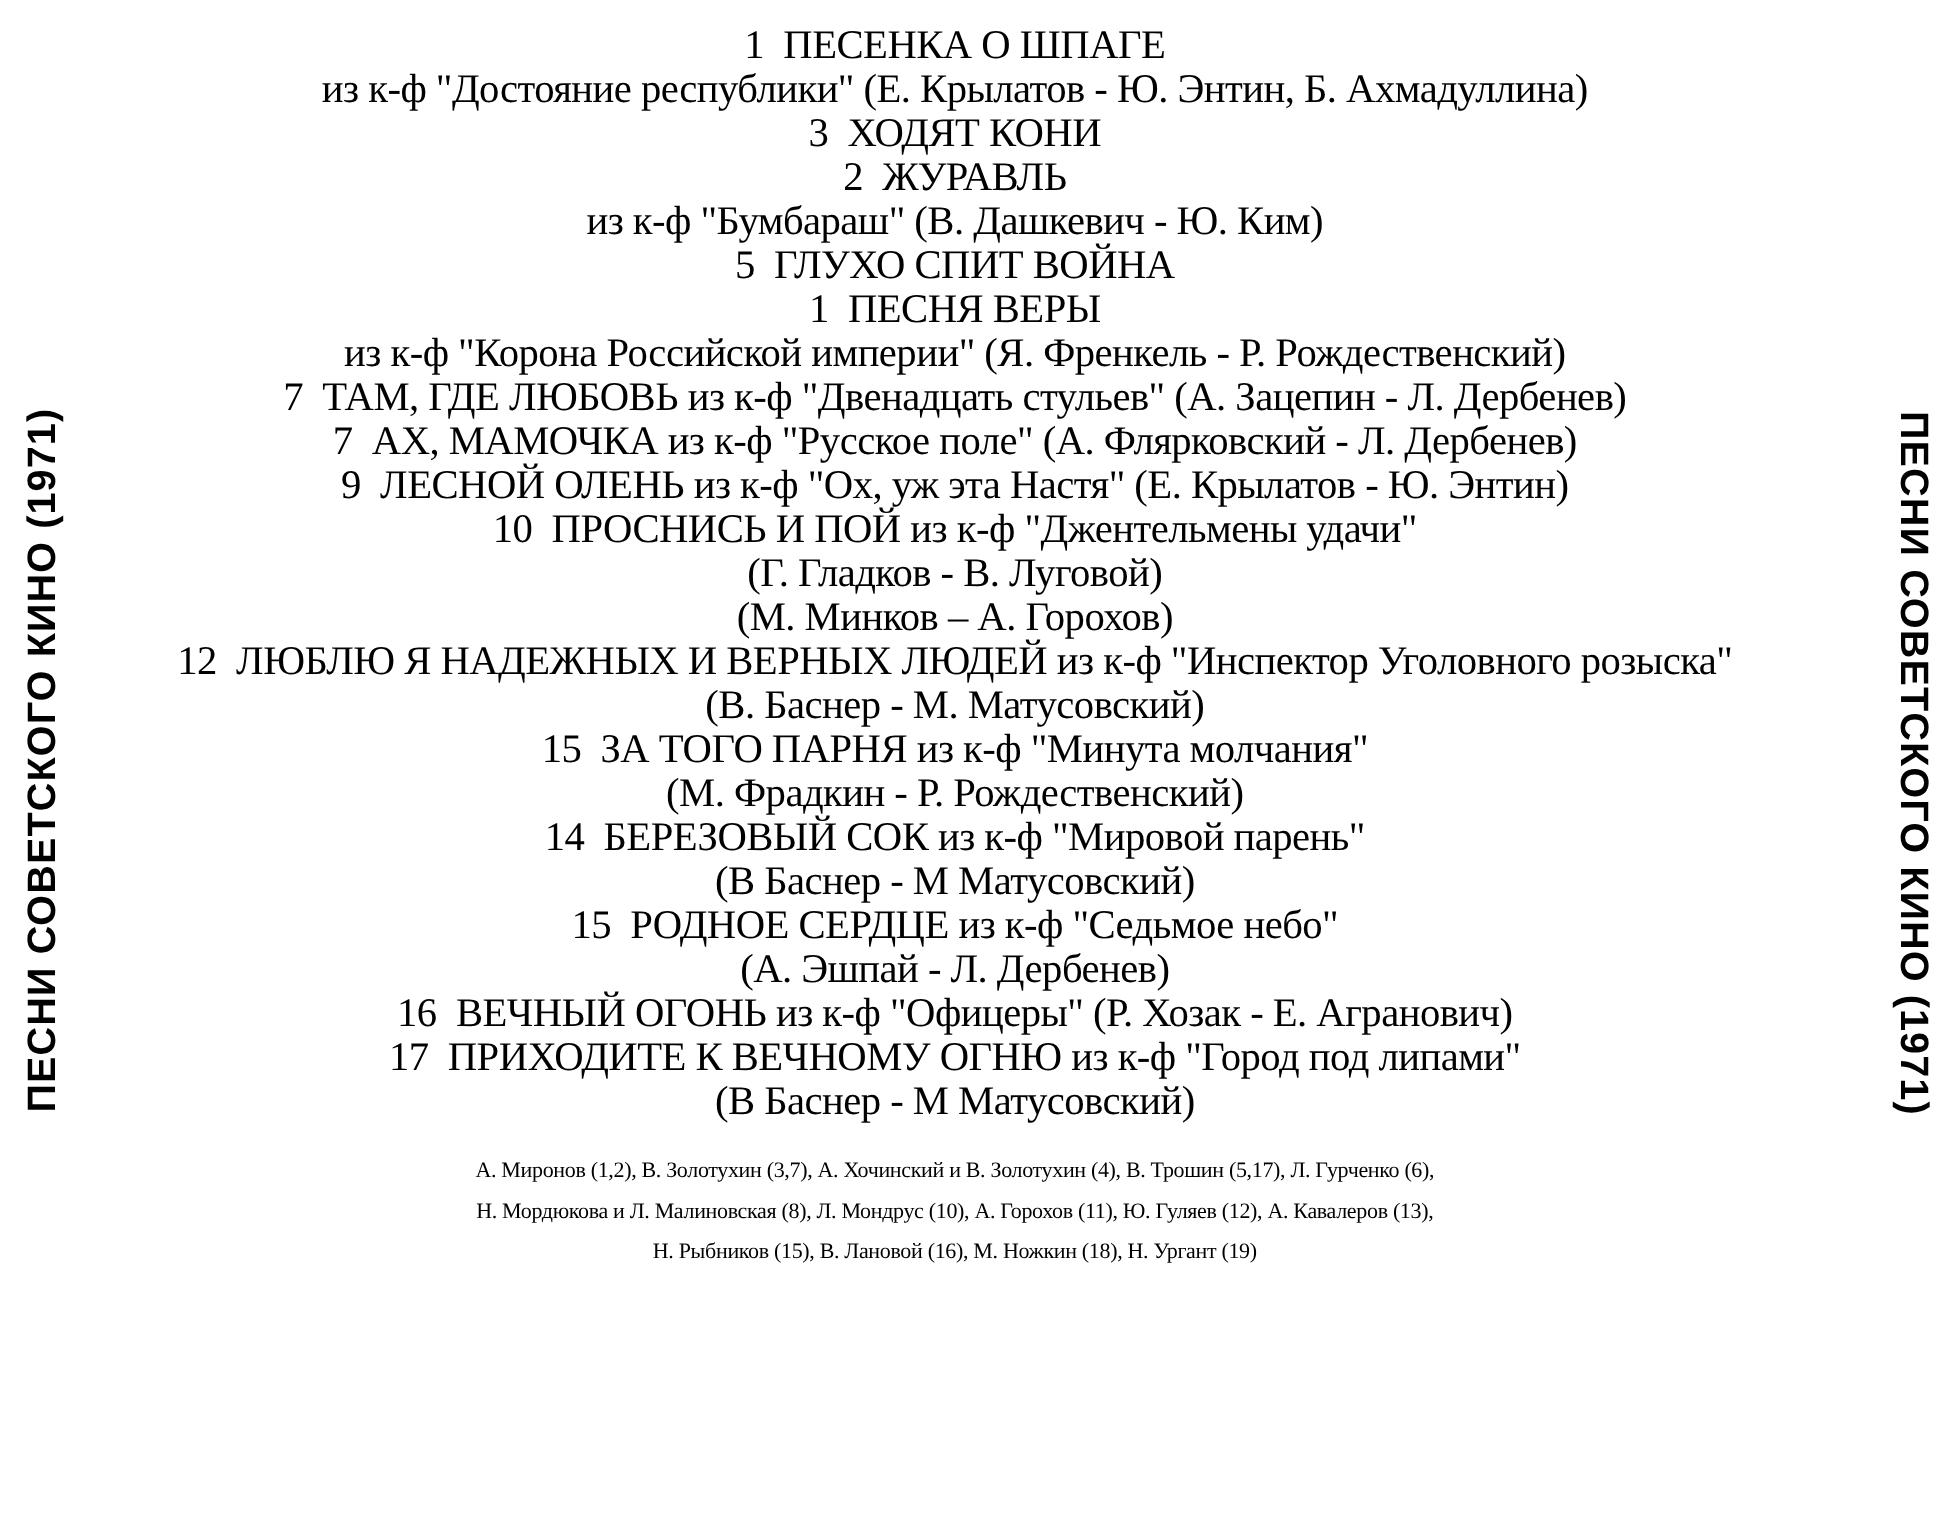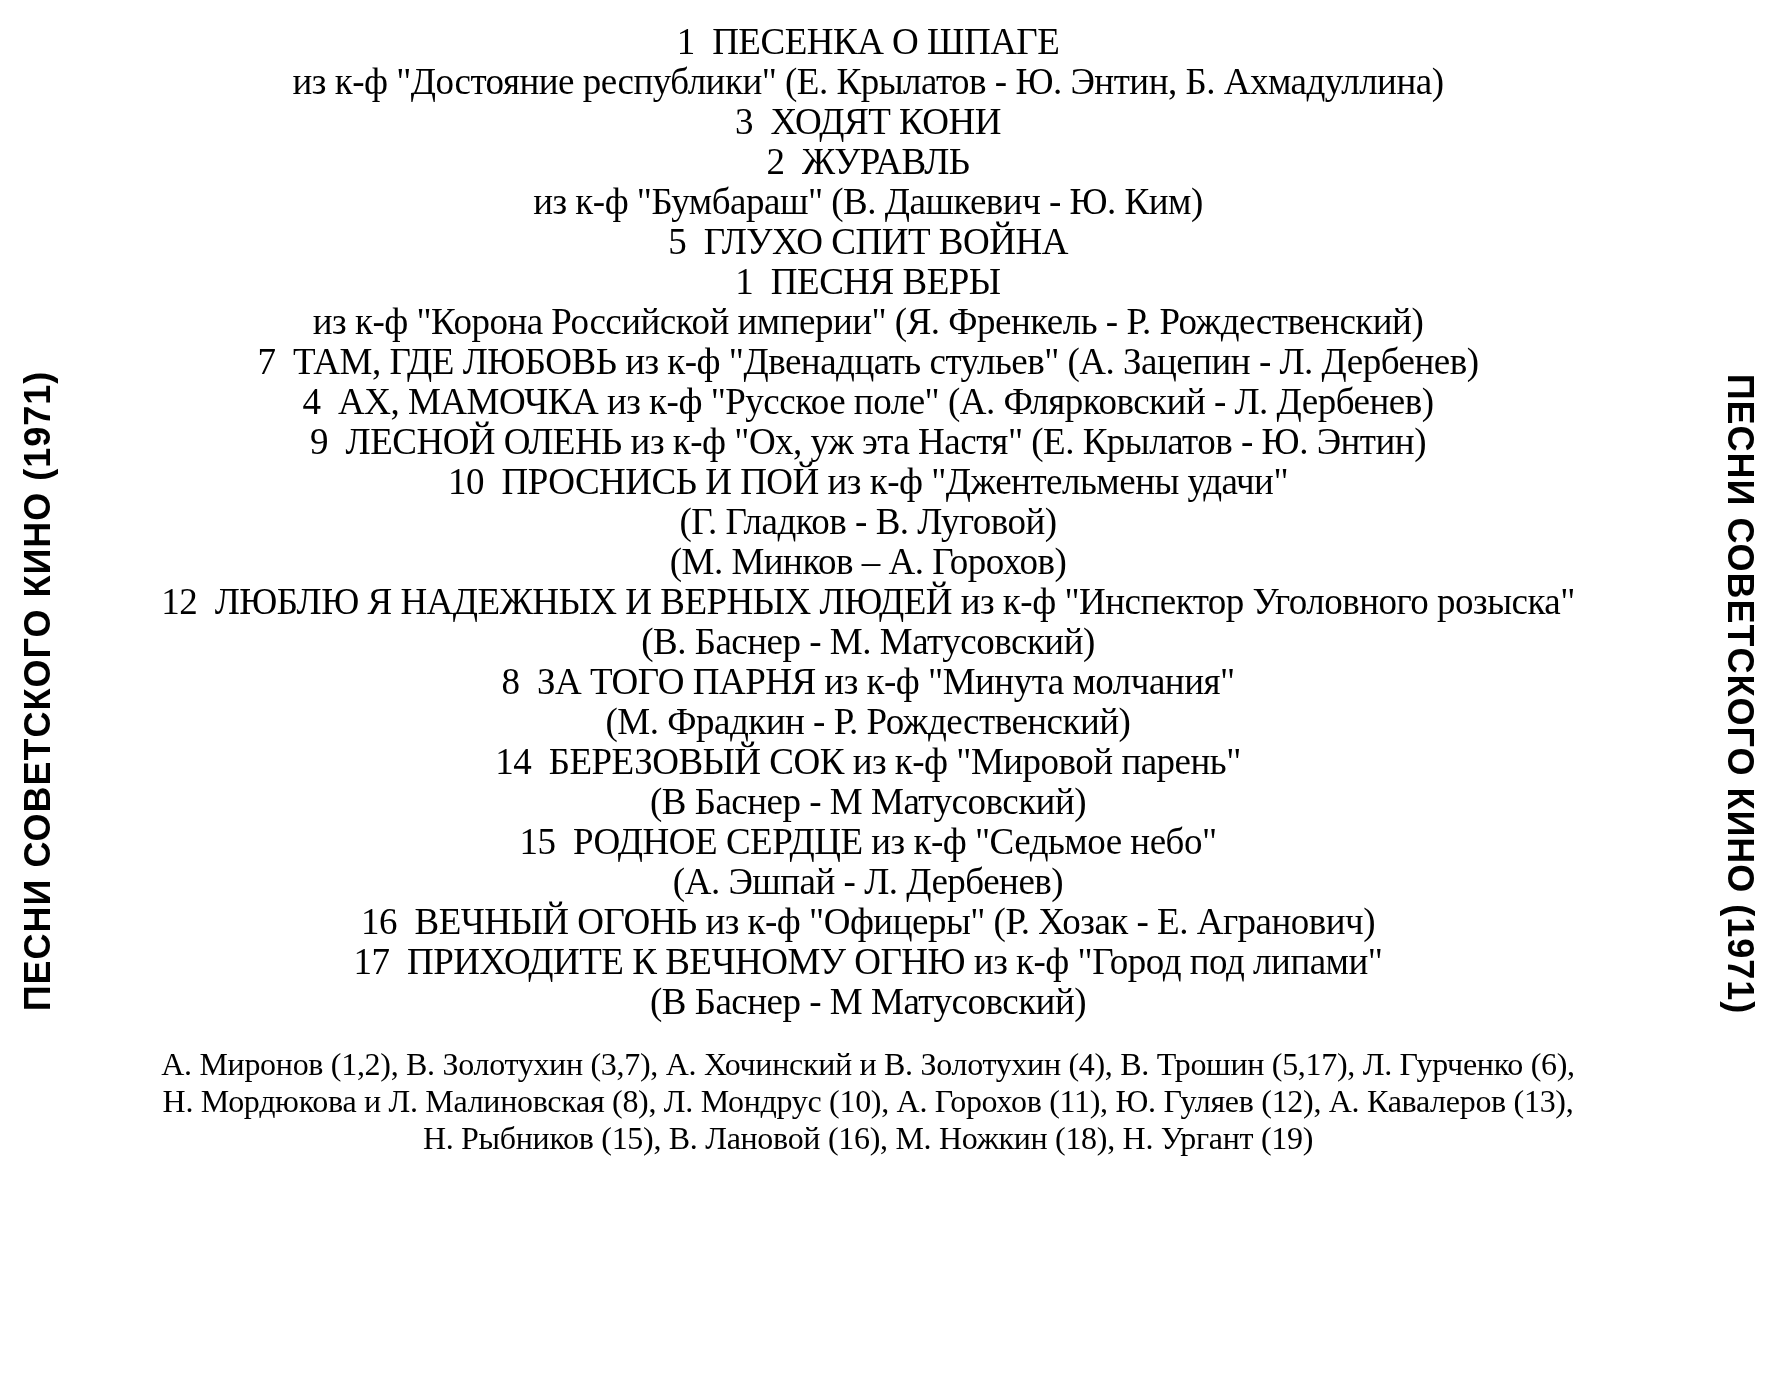--- a/index.html
+++ b/index.html
@@ -25,21 +25,21 @@
   .track-line {
     font-size: 37px;
     line-height: 40px;
     white-space: pre;
     letter-spacing: -0.5px;
   }
   .performers-block {
     margin-top: 24px;
   }
   .performer-line {
-    font-size: 32px;
+    font-size: 20px;
     line-height: 37px;
     white-space: pre;
     letter-spacing: -0.3px;
     text-align: center;
   }
   .side-label {
     position: absolute;
     font-family: "Liberation Sans", sans-serif;
     font-weight: bold;
     font-size: 36px;
@@ -67,28 +67,28 @@
 <div class="main-column">
   <div class="track-line">1  ПЕСЕНКА О ШПАГЕ</div>
   <div class="track-line">из к-ф "Достояние республики" (Е. Крылатов - Ю. Энтин, Б. Ахмадуллина)</div>
   <div class="track-line">3  ХОДЯТ КОНИ</div>
   <div class="track-line">2  ЖУРАВЛЬ</div>
   <div class="track-line">из к-ф "Бумбараш" (В. Дашкевич - Ю. Ким)</div>
   <div class="track-line">5  ГЛУХО СПИТ ВОЙНА</div>
   <div class="track-line">1  ПЕСНЯ ВЕРЫ</div>
   <div class="track-line">из к-ф "Корона Российской империи" (Я. Френкель - Р. Рождественский)</div>
   <div class="track-line">7  ТАМ, ГДЕ ЛЮБОВЬ из к-ф "Двенадцать стульев" (А. Зацепин - Л. Дербенев)</div>
-  <div class="track-line">4  АХ, МАМОЧКА из к-ф "Русское поле" (А. Флярковский - Л. Дербенев)</div>
+  <div class="track-line">7  АХ, МАМОЧКА из к-ф "Русское поле" (А. Флярковский - Л. Дербенев)</div>
   <div class="track-line">9  ЛЕСНОЙ ОЛЕНЬ из к-ф "Ох, уж эта Настя" (Е. Крылатов - Ю. Энтин)</div>
   <div class="track-line">10  ПРОСНИСЬ И ПОЙ из к-ф "Джентельмены удачи"</div>
   <div class="track-line">(Г. Гладков - В. Луговой)</div>
   <div class="track-line">(М. Минков – А. Горохов)</div>
   <div class="track-line">12  ЛЮБЛЮ Я НАДЕЖНЫХ И ВЕРНЫХ ЛЮДЕЙ из к-ф "Инспектор Уголовного розыска"</div>
   <div class="track-line">(В. Баснер - М. Матусовский)</div>
-  <div class="track-line">8  ЗА ТОГО ПАРНЯ из к-ф "Минута молчания"</div>
+  <div class="track-line">15  ЗА ТОГО ПАРНЯ из к-ф "Минута молчания"</div>
   <div class="track-line">(М. Фрадкин - Р. Рождественский)</div>
   <div class="track-line">14  БЕРЕЗОВЫЙ СОК из к-ф "Мировой парень"</div>
   <div class="track-line">(В Баснер - М Матусовский)</div>
   <div class="track-line">15  РОДНОЕ СЕРДЦЕ из к-ф "Седьмое небо"</div>
   <div class="track-line">(А. Эшпай - Л. Дербенев)</div>
   <div class="track-line">16  ВЕЧНЫЙ ОГОНЬ из к-ф "Офицеры" (Р. Хозак - Е. Агранович)</div>
   <div class="track-line">17  ПРИХОДИТЕ К ВЕЧНОМУ ОГНЮ из к-ф "Город под липами"</div>
   <div class="track-line">(В Баснер - М Матусовский)</div>
 
   <div class="performers-block">

